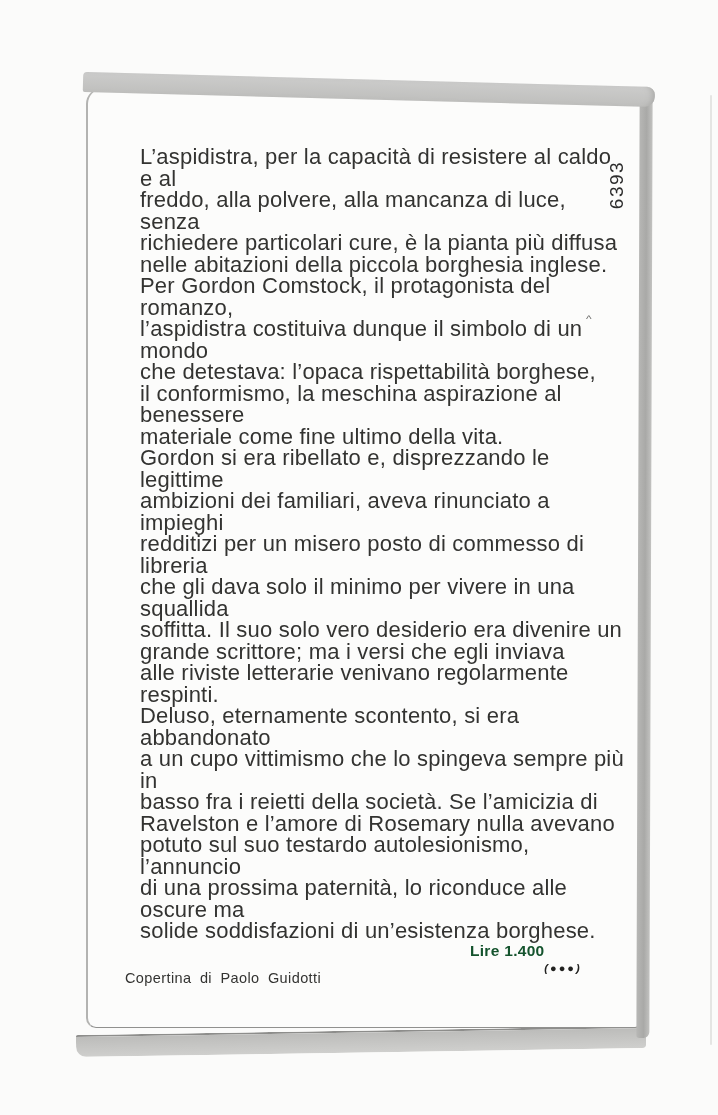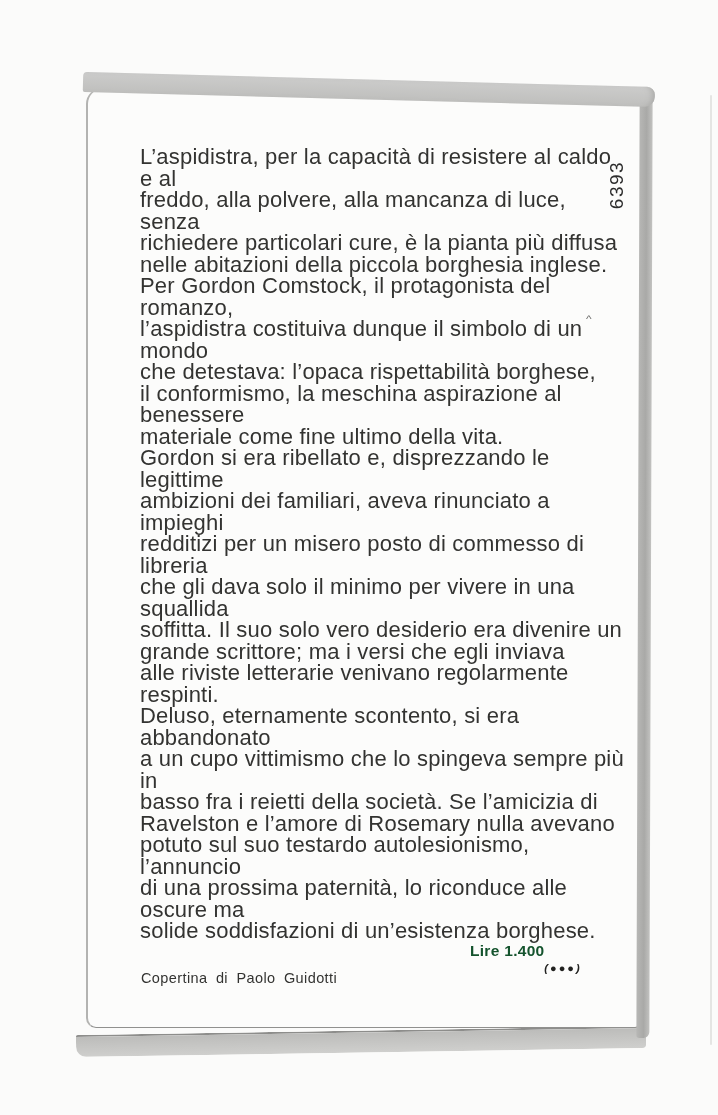--- a/index.html
+++ b/index.html
@@ -122,21 +122,21 @@
     font-size: 11px;
     font-weight: bold;
     font-style: italic;
     letter-spacing: 2px;
     color: #222220;
     z-index: 3;
   }
   
   .cover-credit {
     position: absolute;
-    left: 141px; top: 970px;
+    left: 125px; top: 970px;
     font-size: 14.5px;
     letter-spacing: 0.4px;
     word-spacing: 4px;
     color: #333331;
     z-index: 3;
   }
 </style>
 </head>
 <body>
 

